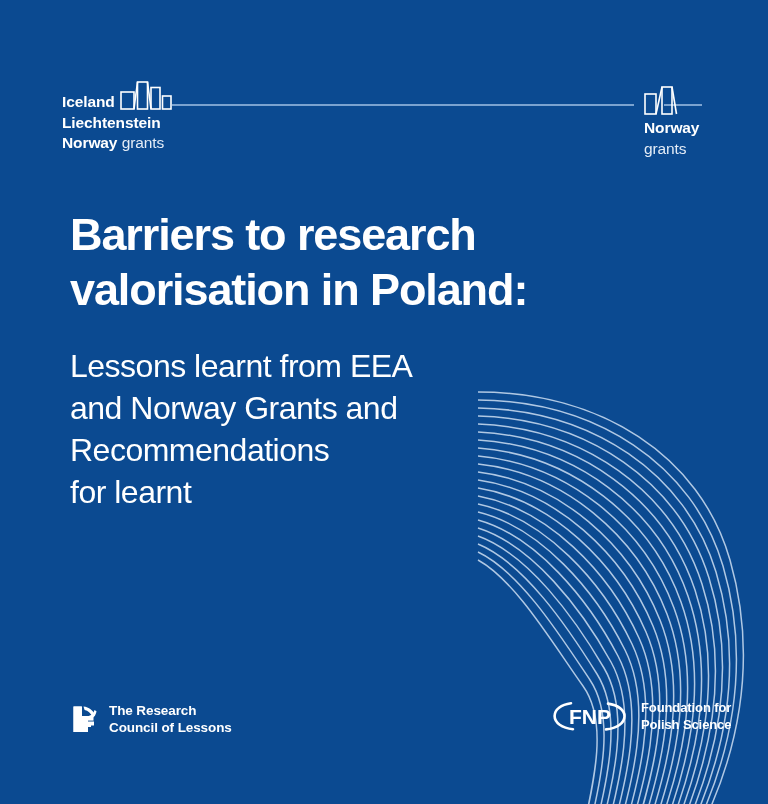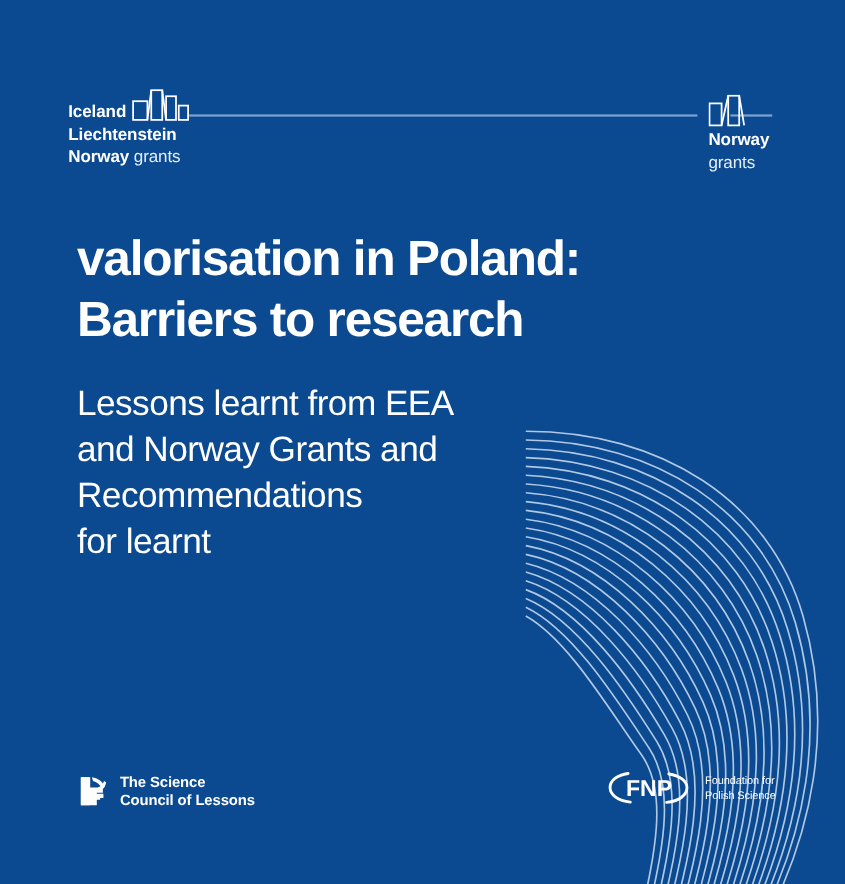--- a/index.html
+++ b/index.html
@@ -173,22 +173,22 @@
   .fnp {
     position: absolute;
     left: 551px;
     top: 6px;
     display: flex;
     align-items: center;
     gap: 12px;
   }
   .fnp .fnp-mark { width: 78px; height: 34px; flex: none; }
   .fnp .fnp-text {
-    font-size: 10px;
-    font-weight: 400;
+    font-size: 13px;
+    font-weight: 700;
     color: #ffffff;
     line-height: 1.3;
     letter-spacing: -0.1px;
   }
   .fnp .fnp-text span { display: block; white-space: nowrap; }
 </style>
 </head>
 <body>
 
 <div class="cover">
@@ -255,22 +255,22 @@
           <path d="M28 1 L 32.5 28"></path>
         </g>
       </svg>
       <div class="ng-name">Norway</div>
       <div class="ng-sub">grants</div>
     </div>
   </div>
 
   <div class="title-block">
     <h1 class="main-title">
+      <span class="title-line">Barriers to research</span>
       <span class="title-line">valorisation in Poland:</span>
-      <span class="title-line">Barriers to research</span>
     </h1>
     <p class="subtitle">
       <span class="sub-line">Lessons learnt from EEA</span>
       <span class="sub-line">and Norway Grants and</span>
       <span class="sub-line">Recommendations</span>
       <span class="sub-line">for learnt</span>
     </p>
   </div>
 
   <div class="partners">
@@ -280,21 +280,21 @@
         <path fill="#ffffff" d="M1.5 2.5 L10 2.5 L10 12 L15.5 12 C19 12 21.5 9.6 22.5 6 L24.5 7.2
               C23.8 12 20.6 15.2 16 15.6 L16 17.5 L22 17.5 L22 21.5 L16 21.5 L16 28 L10 28 L10 21.5
               L10 15.5 L10 15.5 L10 28 L1.5 28 Z"></path>
         <path fill="#0b4a91" d="M10.6 13.2 L10.6 2.9 L10.6 13.2 Z"></path>
         <path fill="#ffffff" d="M1.5 2.5 L9.6 2.5 L9.6 28 L1.5 28 Z"></path>
         <path fill="#ffffff" d="M11.5 2.6 C17 3.2 21 6.4 23.2 11.2 L20.4 12.6 C18.7 9 16 6.7 12.6 6 Z"></path>
         <path fill="#ffffff" d="M11.5 12.4 L21.5 12.4 L21.5 16.6 L11.5 16.6 Z"></path>
         <path fill="#ffffff" d="M11.5 19 L19 19 L19 23 L11.5 23 Z"></path>
       </svg>
       <div class="rcn-text">
-        <span>The Science</span>
+        <span>The Research</span>
         <span>Council of Lessons</span>
       </div>
     </div>
 
     <div class="fnp">
       <svg class="fnp-mark" viewBox="0 0 78 34" aria-hidden="true">
         <path fill="none" stroke="#ffffff" stroke-width="2.6" stroke-linecap="round" d="M20 3.2 C10 4.6 3.6 9.6 3.6 16 C3.6 22.8 11 28 22 29.2"></path>
         <path fill="none" stroke="#ffffff" stroke-width="2.6" stroke-linecap="round" d="M57 3.6 C67 5 73.5 10 73.5 16.2 C73.5 23 66 28.4 55 29.4"></path>
         <text x="39" y="24" text-anchor="middle" fill="#ffffff" font-family="Liberation Sans, sans-serif" font-size="21" font-weight="700">FNP</text>
       </svg>

